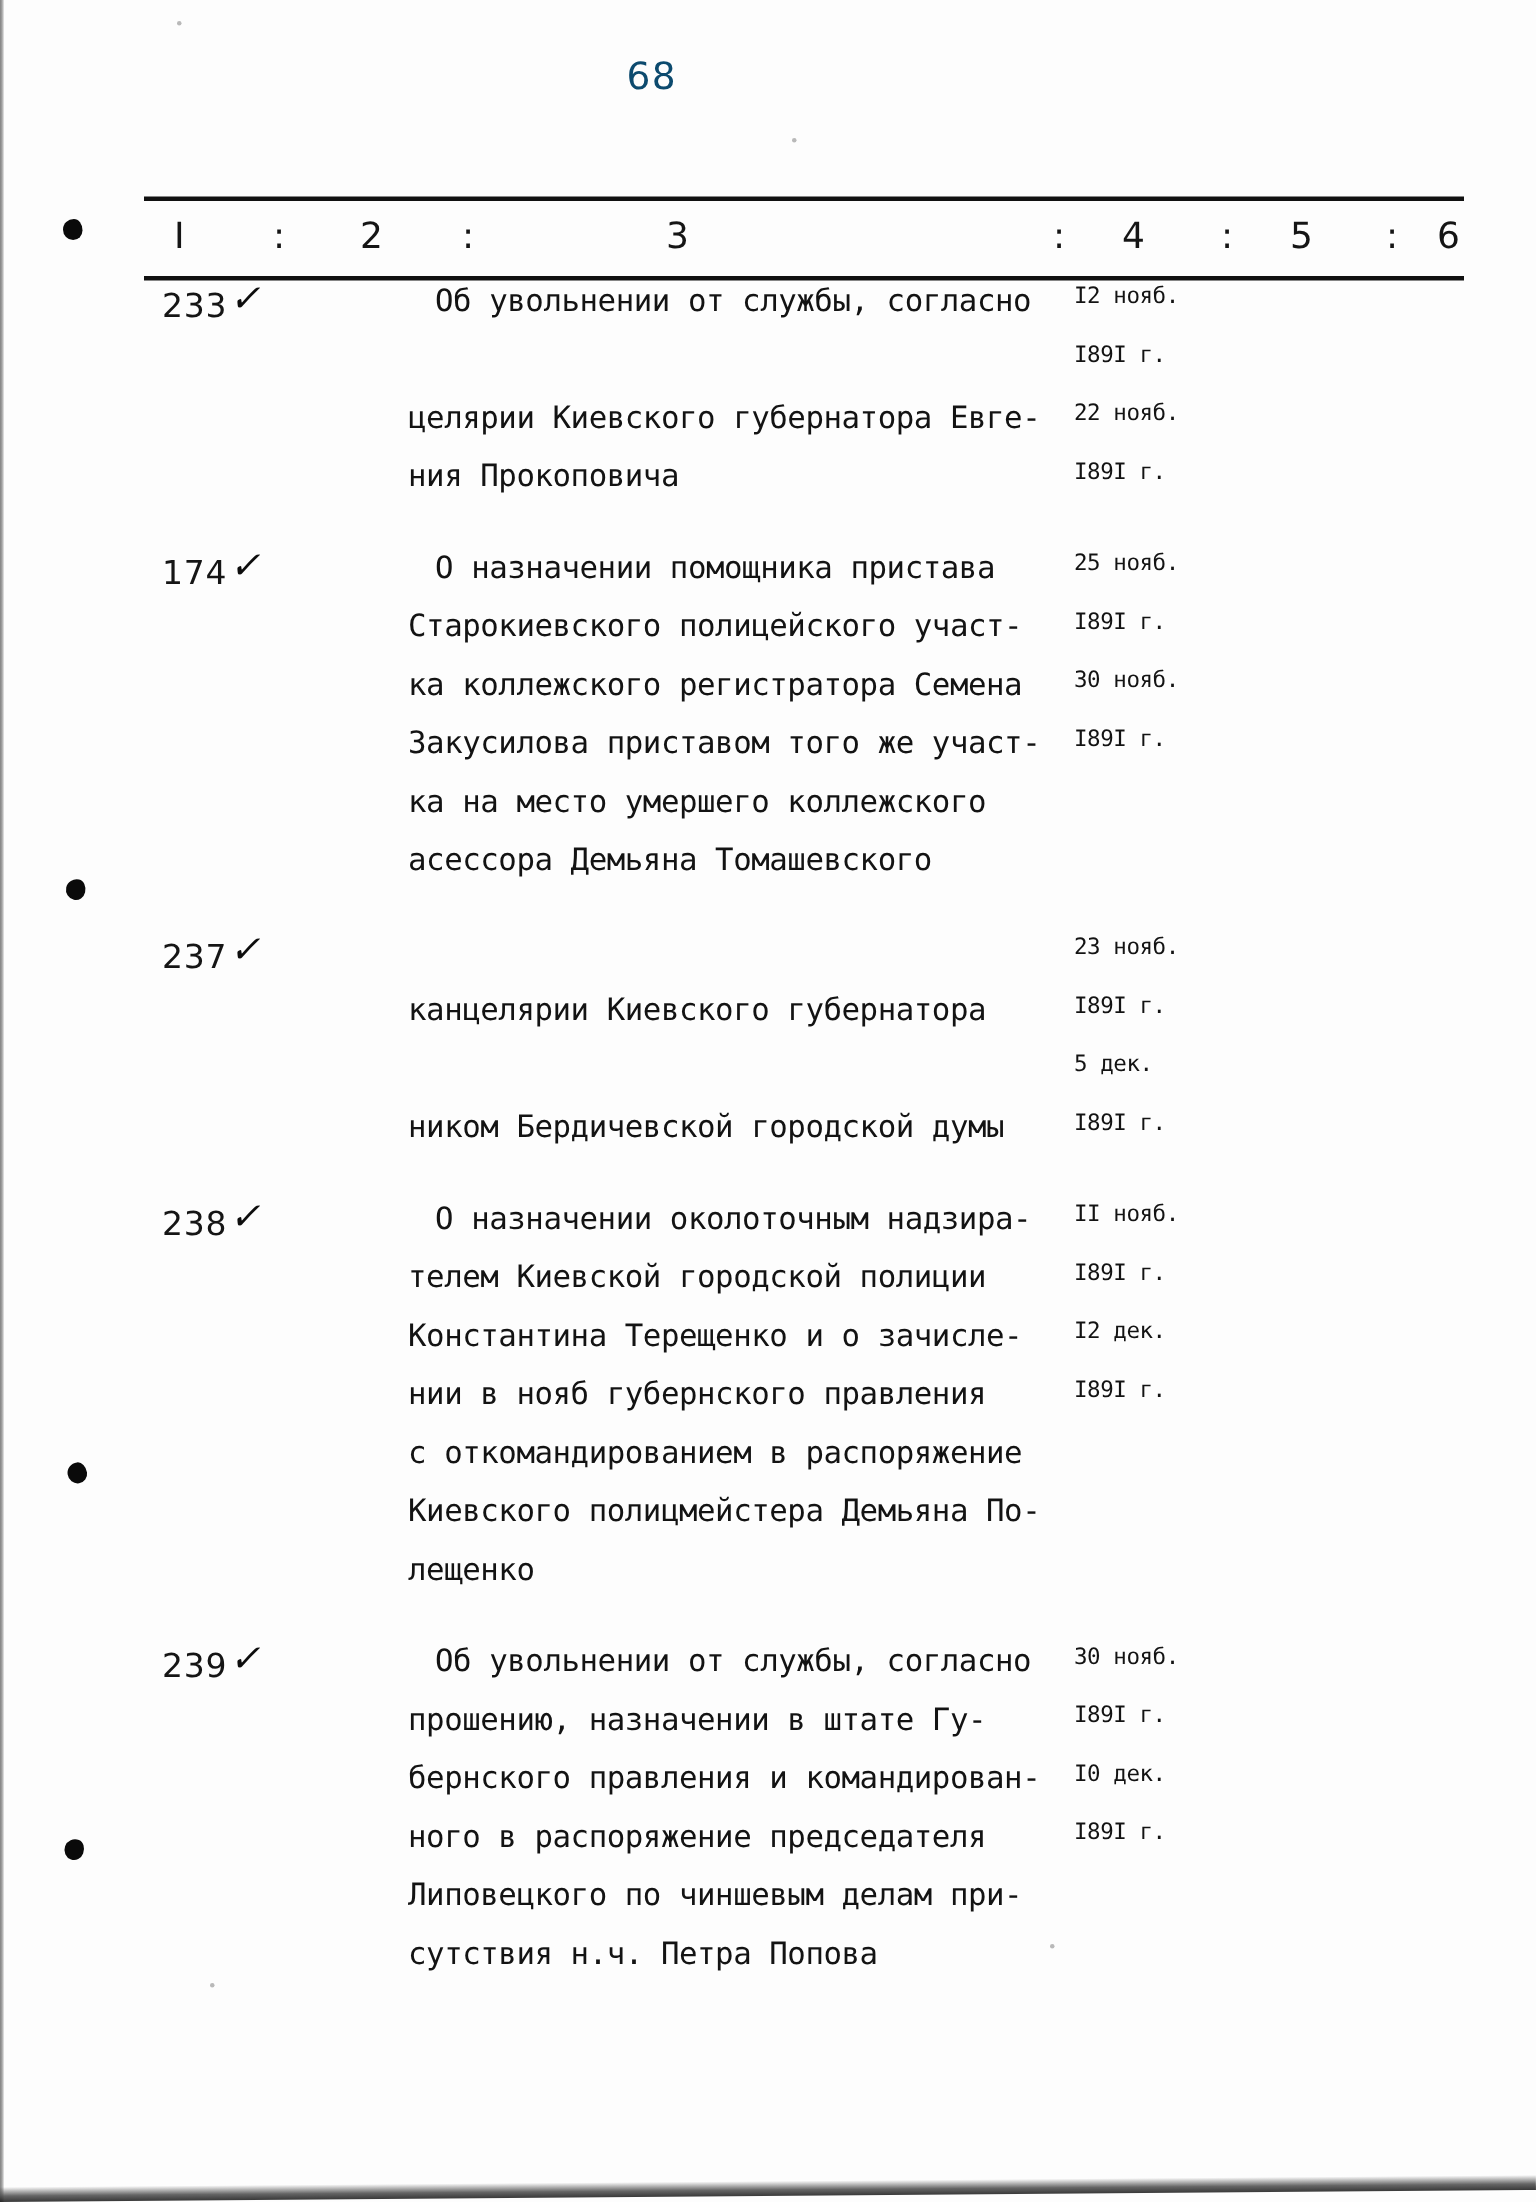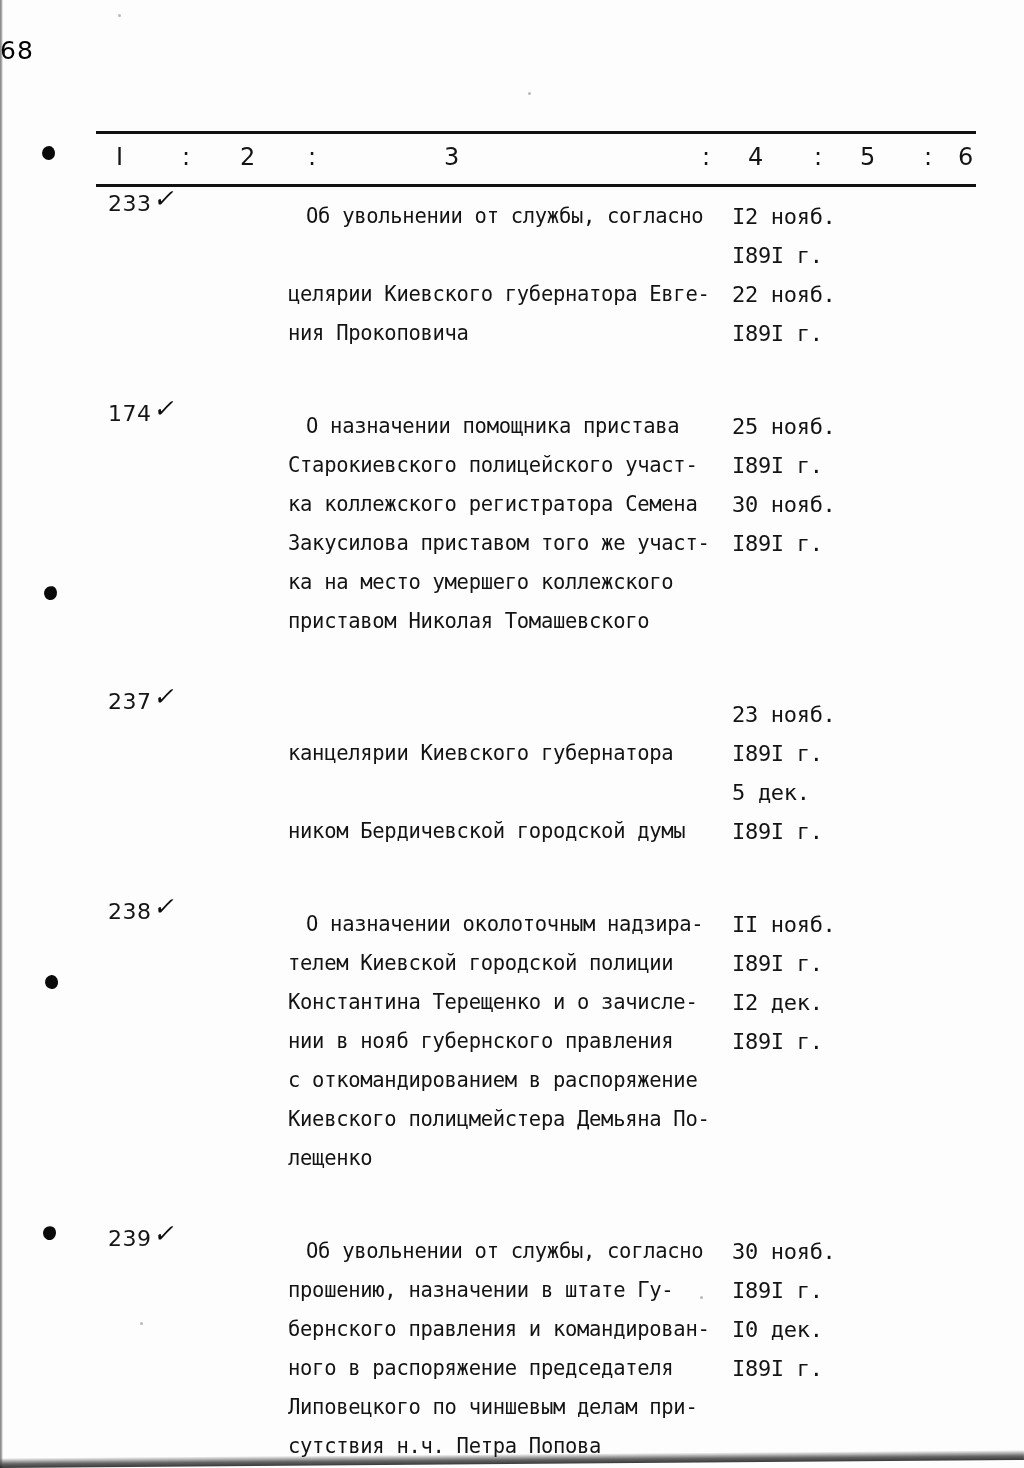--- a/index.html
+++ b/index.html
@@ -43,25 +43,25 @@
     transform-origin: left bottom;
     opacity: .85;
   }
 
   
   .folio {
     position: absolute;
     top: 36px;
     left: 0;
     width: 869px;
-    text-align: left;
+    text-align: center;
     font-family: "DejaVu Sans", sans-serif;
     font-size: 25px;
     letter-spacing: 1px;
-    color: #000000;
+    color: #0c4a6e;
   }
 
   
   .header-band {
     position: absolute;
     left: 96px;
     top: 131px;
     width: 880px;
     height: 50px;
     border-top: 3px solid #111;
@@ -106,21 +106,21 @@
     display: inline-block;
     margin-left: 2px;
     font-family: "DejaVu Sans", sans-serif;
     font-size: 25px;
     line-height: 1;
     color: #0d0d0d;
     transform: skewX(-13deg) translateY(-4px);
   }
   .lines {
     margin: 0;
-    padding: 16px;
+    padding: 0;
     list-style: none;
   }
   .line {
     position: relative;
     height: 39px;
   }
   .desc {
     position: absolute;
     left: 272px;
     top: 0;
@@ -131,21 +131,21 @@
     white-space: pre;
   }
   .desc.indent {
     left: 290px;
   }
   .date {
     position: absolute;
     left: 716px;
     top: 0;
     font-family: "DejaVu Sans Mono", monospace;
-    font-size: 22px;
+    font-size: 15px;
     letter-spacing: -0.3px;
     color: #131313;
     white-space: pre;
   }
 
   
   .blot {
     position: absolute;
     width: 13px;
     height: 14px;
@@ -239,21 +239,21 @@
             <span class="date">30 нояб.</span>
           </li>
           <li class="line">
             <span class="desc">Закусилова приставом того же участ-</span>
             <span class="date">I89I г.</span>
           </li>
           <li class="line">
             <span class="desc">ка на место умершего коллежского</span>
           </li>
           <li class="line">
-            <span class="desc">приставом Николая Томашевского</span>
+            <span class="desc">асессора Демьяна Томашевского</span>
           </li>
         </ul>
       </div>
       <div class="entry">
         <div class="entry-no"><span>237</span><span class="check-mark">✓</span></div>
         <ul class="lines">
           <li class="line">
             <span class="date">23 нояб.</span>
           </li>
           <li class="line">

